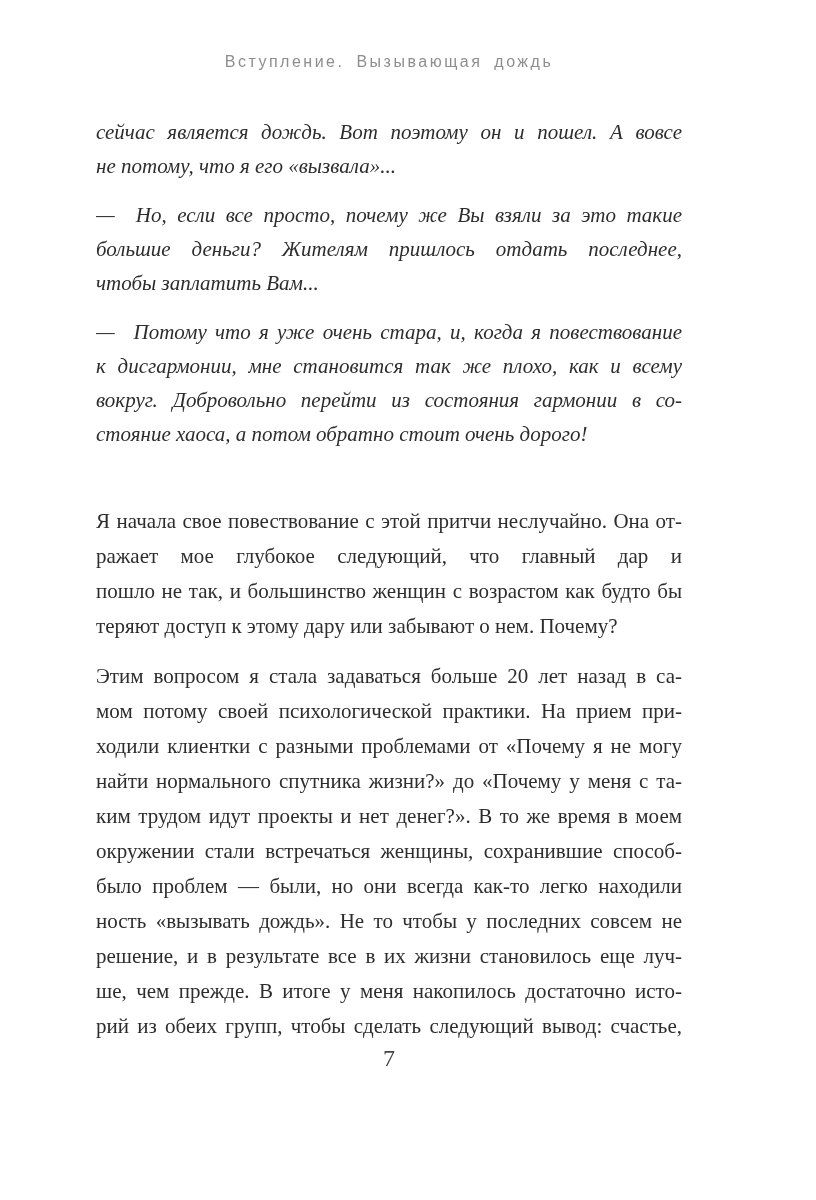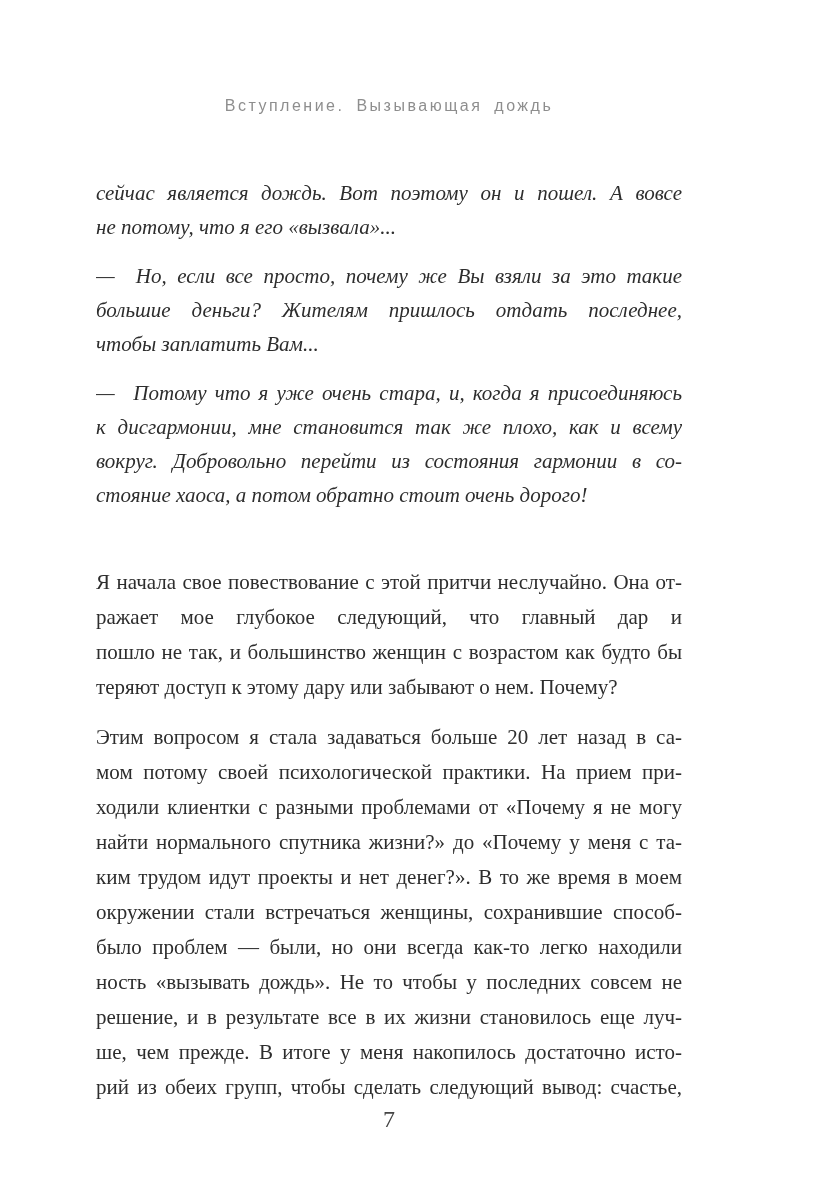--- a/index.html
+++ b/index.html
@@ -19,32 +19,32 @@
     overflow: hidden;
     font-family: "Liberation Serif", "DejaVu Serif", serif;
   }
   .text-block {
     margin-left: 96px;
     width: 586px;
     font-size: 21px;
     color: var(--body-text);
   }
   .running-head {
-    padding-top: 96px;
+    padding-top: 52px;
     height: 20px;
     line-height: 20px;
     text-align: center;
     font-family: "Liberation Sans", sans-serif;
     font-size: 16px;
     letter-spacing: 2.5px;
     word-spacing: 5px;
     color: var(--header-text);
   }
   .paragraphs .para:first-child {
-    margin-top: 60px;
+    margin-top: 43px;
   }
   .para + .para {
     margin-top: 15px;
   }
   .para.section-start {
     margin-top: 53px;
   }
   .line {
     height: 35px;
     line-height: 35px;
@@ -78,21 +78,21 @@
         <div class="para italic">
           <div class="line">сейчас является дождь. Вот поэтому он и пошел. А вовсе</div>
           <div class="line endline">не потому, что я его «вызвала»...</div>
         </div>
         <div class="para italic">
           <div class="line">—  Но, если все просто, почему же Вы взяли за это такие</div>
           <div class="line">большие деньги? Жителям пришлось отдать последнее,</div>
           <div class="line endline">чтобы заплатить Вам...</div>
         </div>
         <div class="para italic">
-          <div class="line">—  Потому что я уже очень стара, и, когда я присоединяюсь</div>
+          <div class="line">—  Потому что я уже очень стара, и, когда я повествование</div>
           <div class="line">к дисгармонии, мне становится так же плохо, как и всему</div>
           <div class="line">вокруг. Добровольно перейти из состояния гармонии в со-</div>
           <div class="line endline">стояние хаоса, а потом обратно стоит очень дорого!</div>
         </div>
         <div class="para regular section-start">
           <div class="line">Я начала свое повествование с этой притчи неслучайно. Она от-</div>
           <div class="line">ражает мое глубокое следующий, что главный дар и предназначе-</div>
           <div class="line">пошло не так, и большинство женщин с возрастом как будто бы</div>
           <div class="line endline">теряют доступ к этому дару или забывают о нем. Почему?</div>
         </div>

